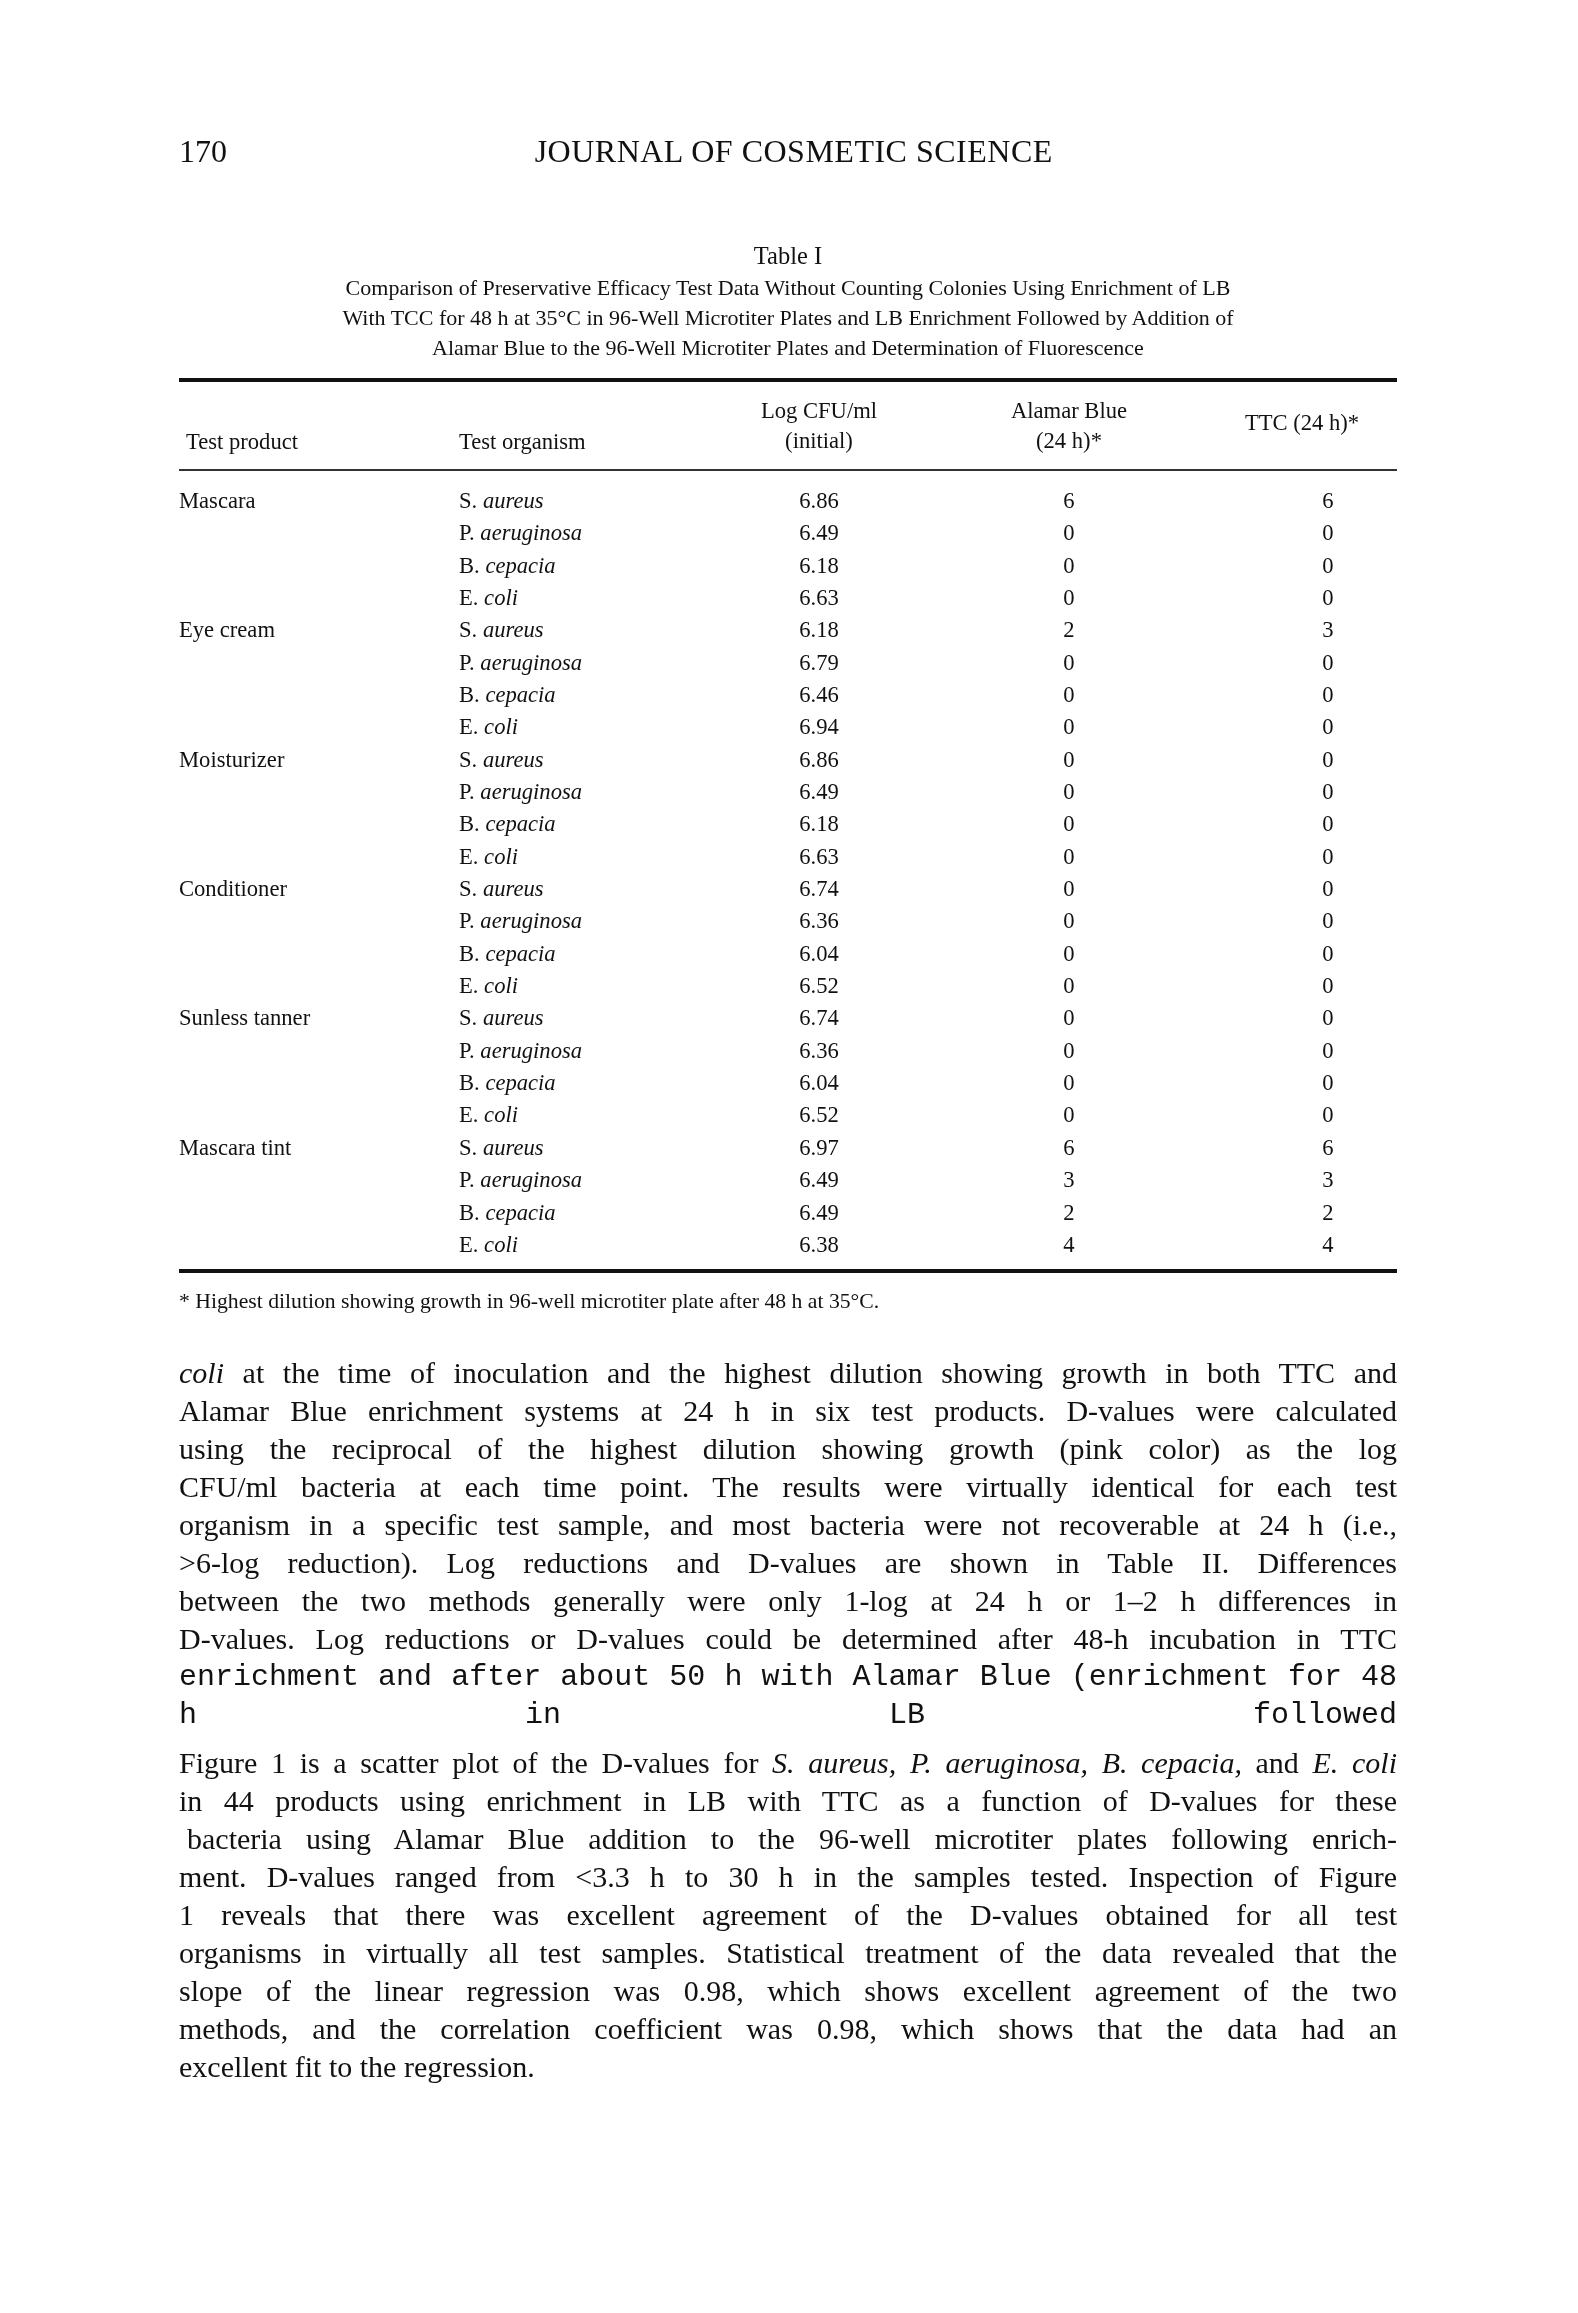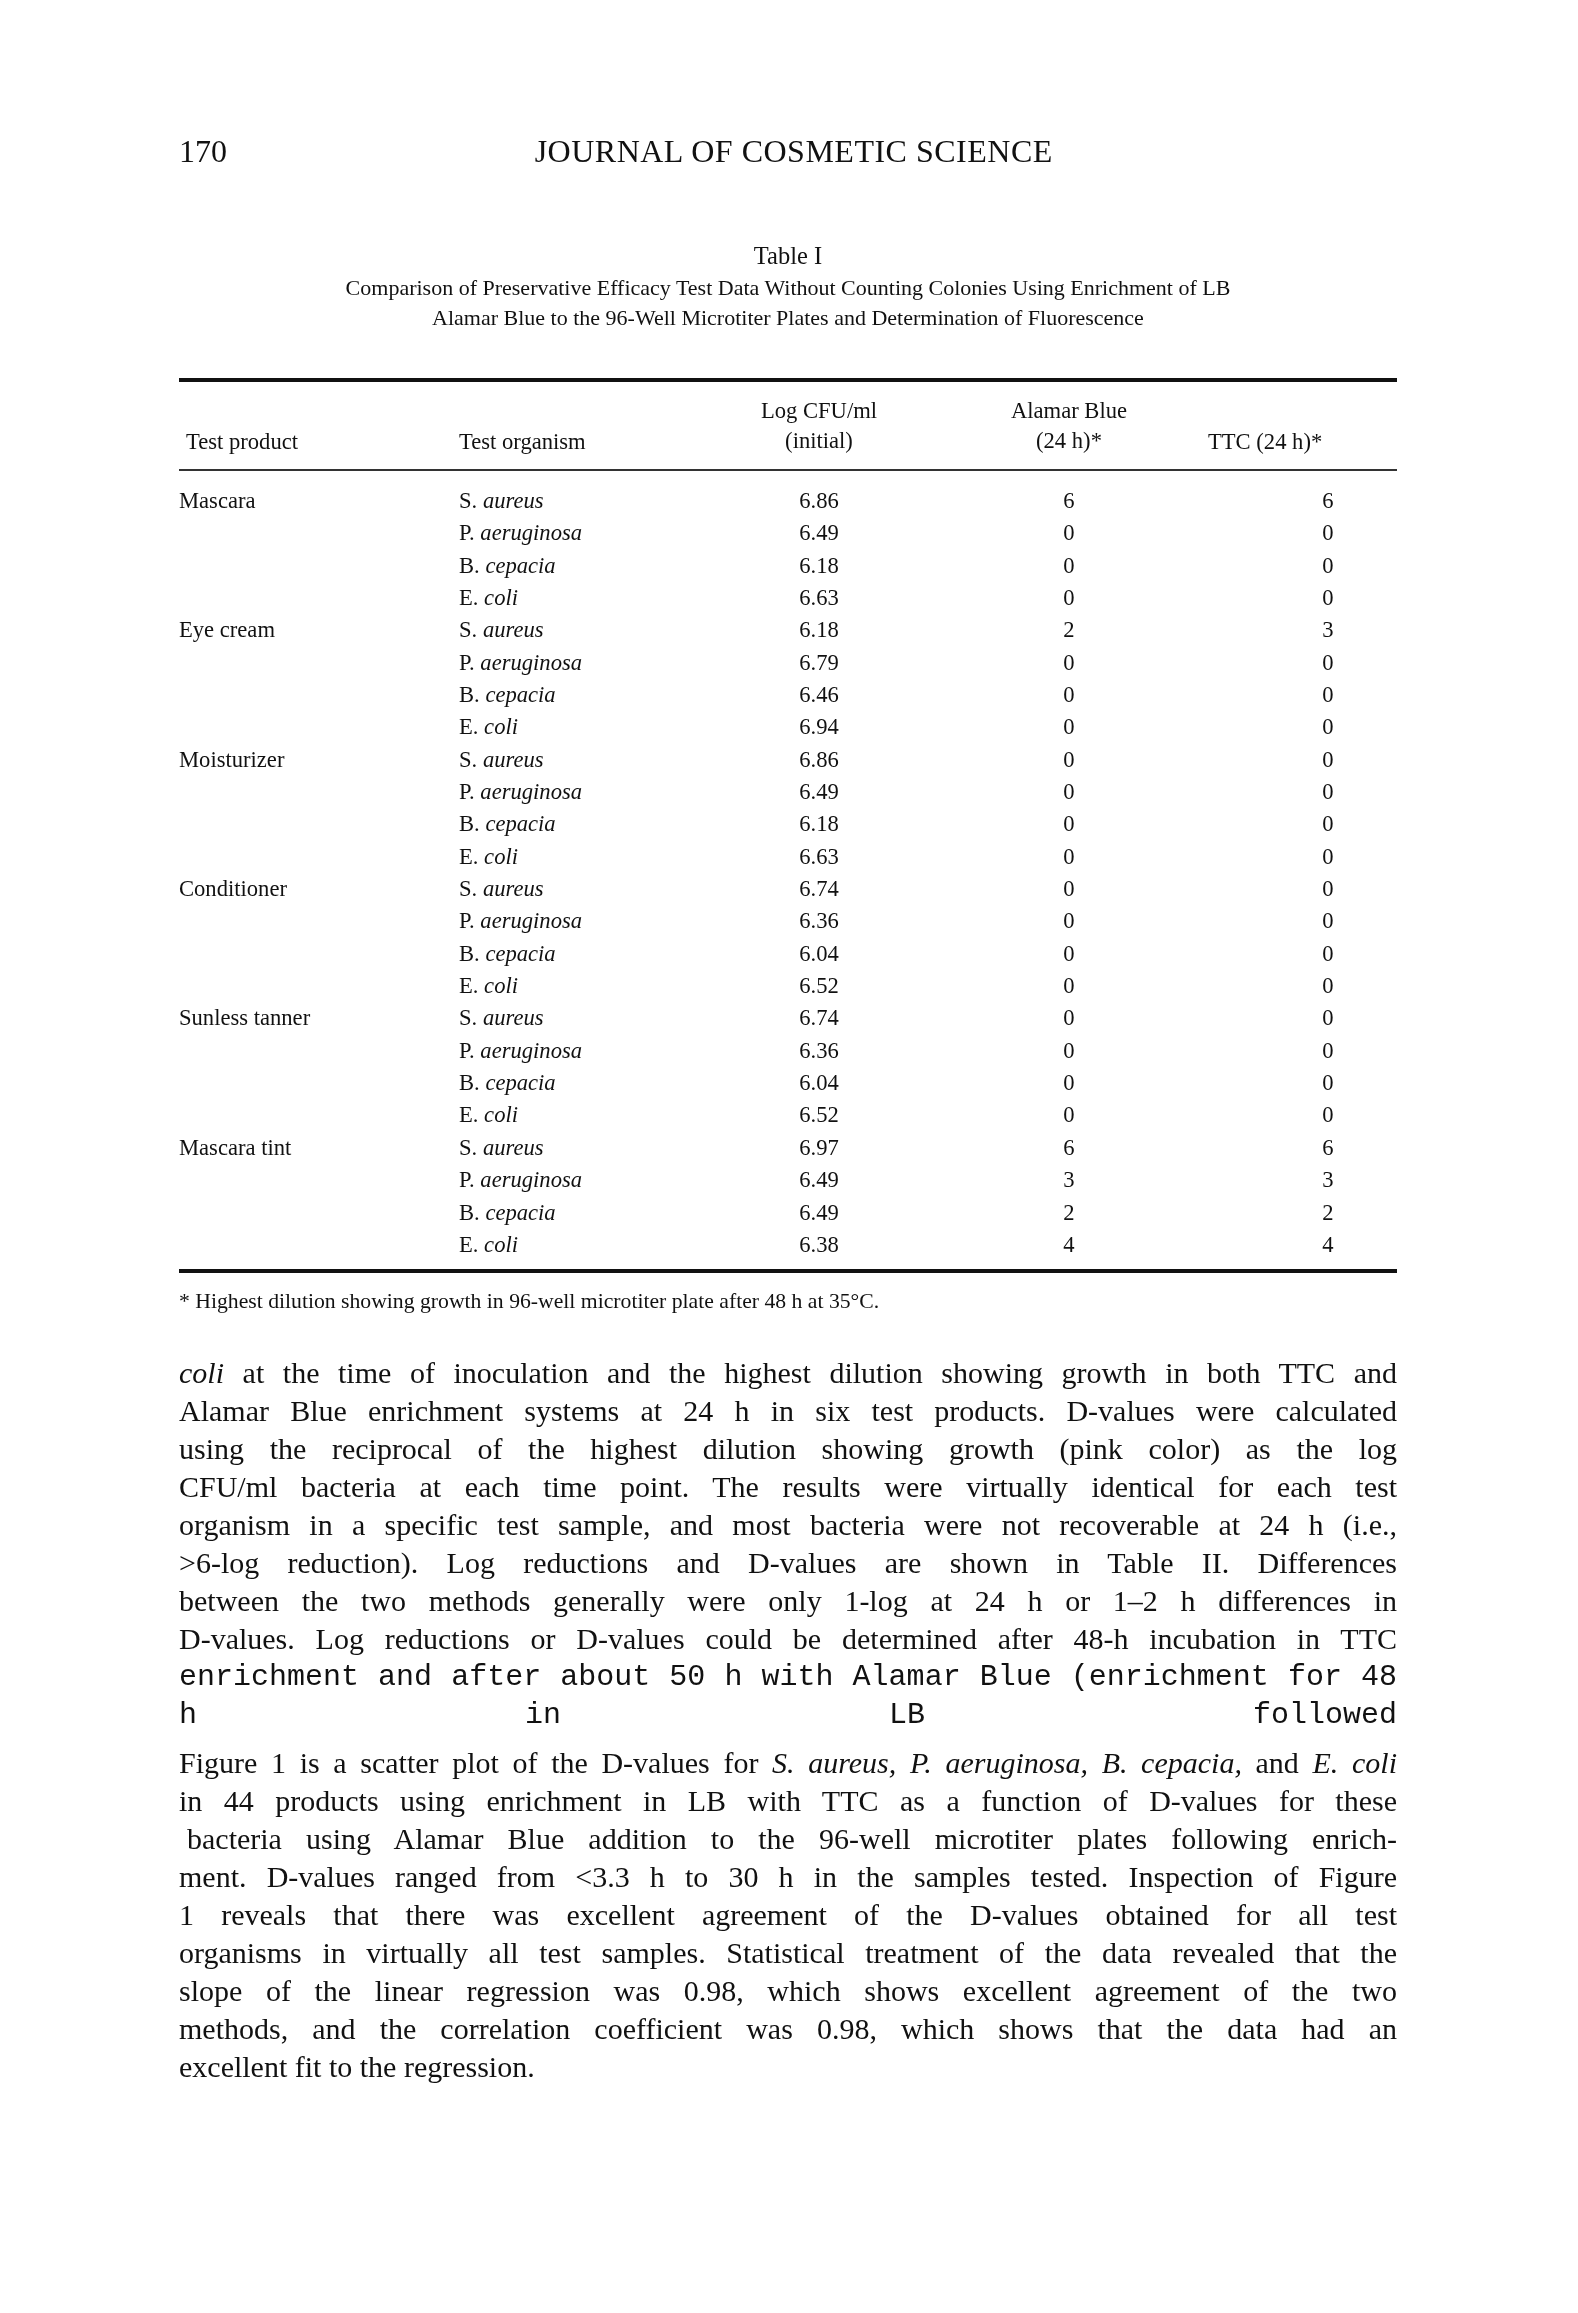--- a/index.html
+++ b/index.html
@@ -52,21 +52,21 @@
 
   
   .hcell {
     font-size: 22.6px; line-height: 30px;
     white-space: nowrap;
   }
   #h-product { left: 186px; top: 427px; }
   #h-organism { left: 459px; top: 427px; }
   #h-log { left: 725px; width: 188px; top: 396px; text-align: center; }
   #h-alamar { left: 975px; width: 188px; top: 396px; text-align: center; }
-  #h-ttc { left: 1208px; width: 188px; top: 427px; text-align: left; }
+  #h-ttc { left: 1208px; width: 188px; top: 408px; text-align: center; }
   .hcell .l2 { display:block; }
 
   
   #table-body { left: 0; top: 0; width: 1578px; height: 2314px; pointer-events: none; padding-left: 29px; }
   .row {
     position: absolute;
     left: 0; width: 1578px; height: 32px;
     font-size: 22.6px; line-height: 32px;
   }
   .row span { position: absolute; white-space: nowrap; pointer-events: auto; }
@@ -100,20 +100,21 @@
 </style>
 </head>
 <body>
 
 <div id="page-number" class="abs">170</div>
 <div id="journal-title" class="abs">JOURNAL OF COSMETIC SCIENCE</div>
 
 <div id="table-title" class="abs">Table I</div>
 <div id="table-caption" class="abs">
   <div>Comparison of Preservative Efficacy Test Data Without Counting Colonies Using Enrichment of LB</div>
+  <div>With TCC for 48 h at 35°C in 96-Well Microtiter Plates and LB Enrichment Followed by Addition of</div>
   <div>Alamar Blue to the 96-Well Microtiter Plates and Determination of Fluorescence</div>
 </div>
 
 <div id="rule-top" class="abs rule"></div>
 <div id="rule-header" class="abs rule"></div>
 <div id="rule-bottom" class="abs rule"></div>
 
 <div id="table-header">
   <div id="h-product" class="abs hcell">Test product</div>
   <div id="h-organism" class="abs hcell">Test organism</div>

